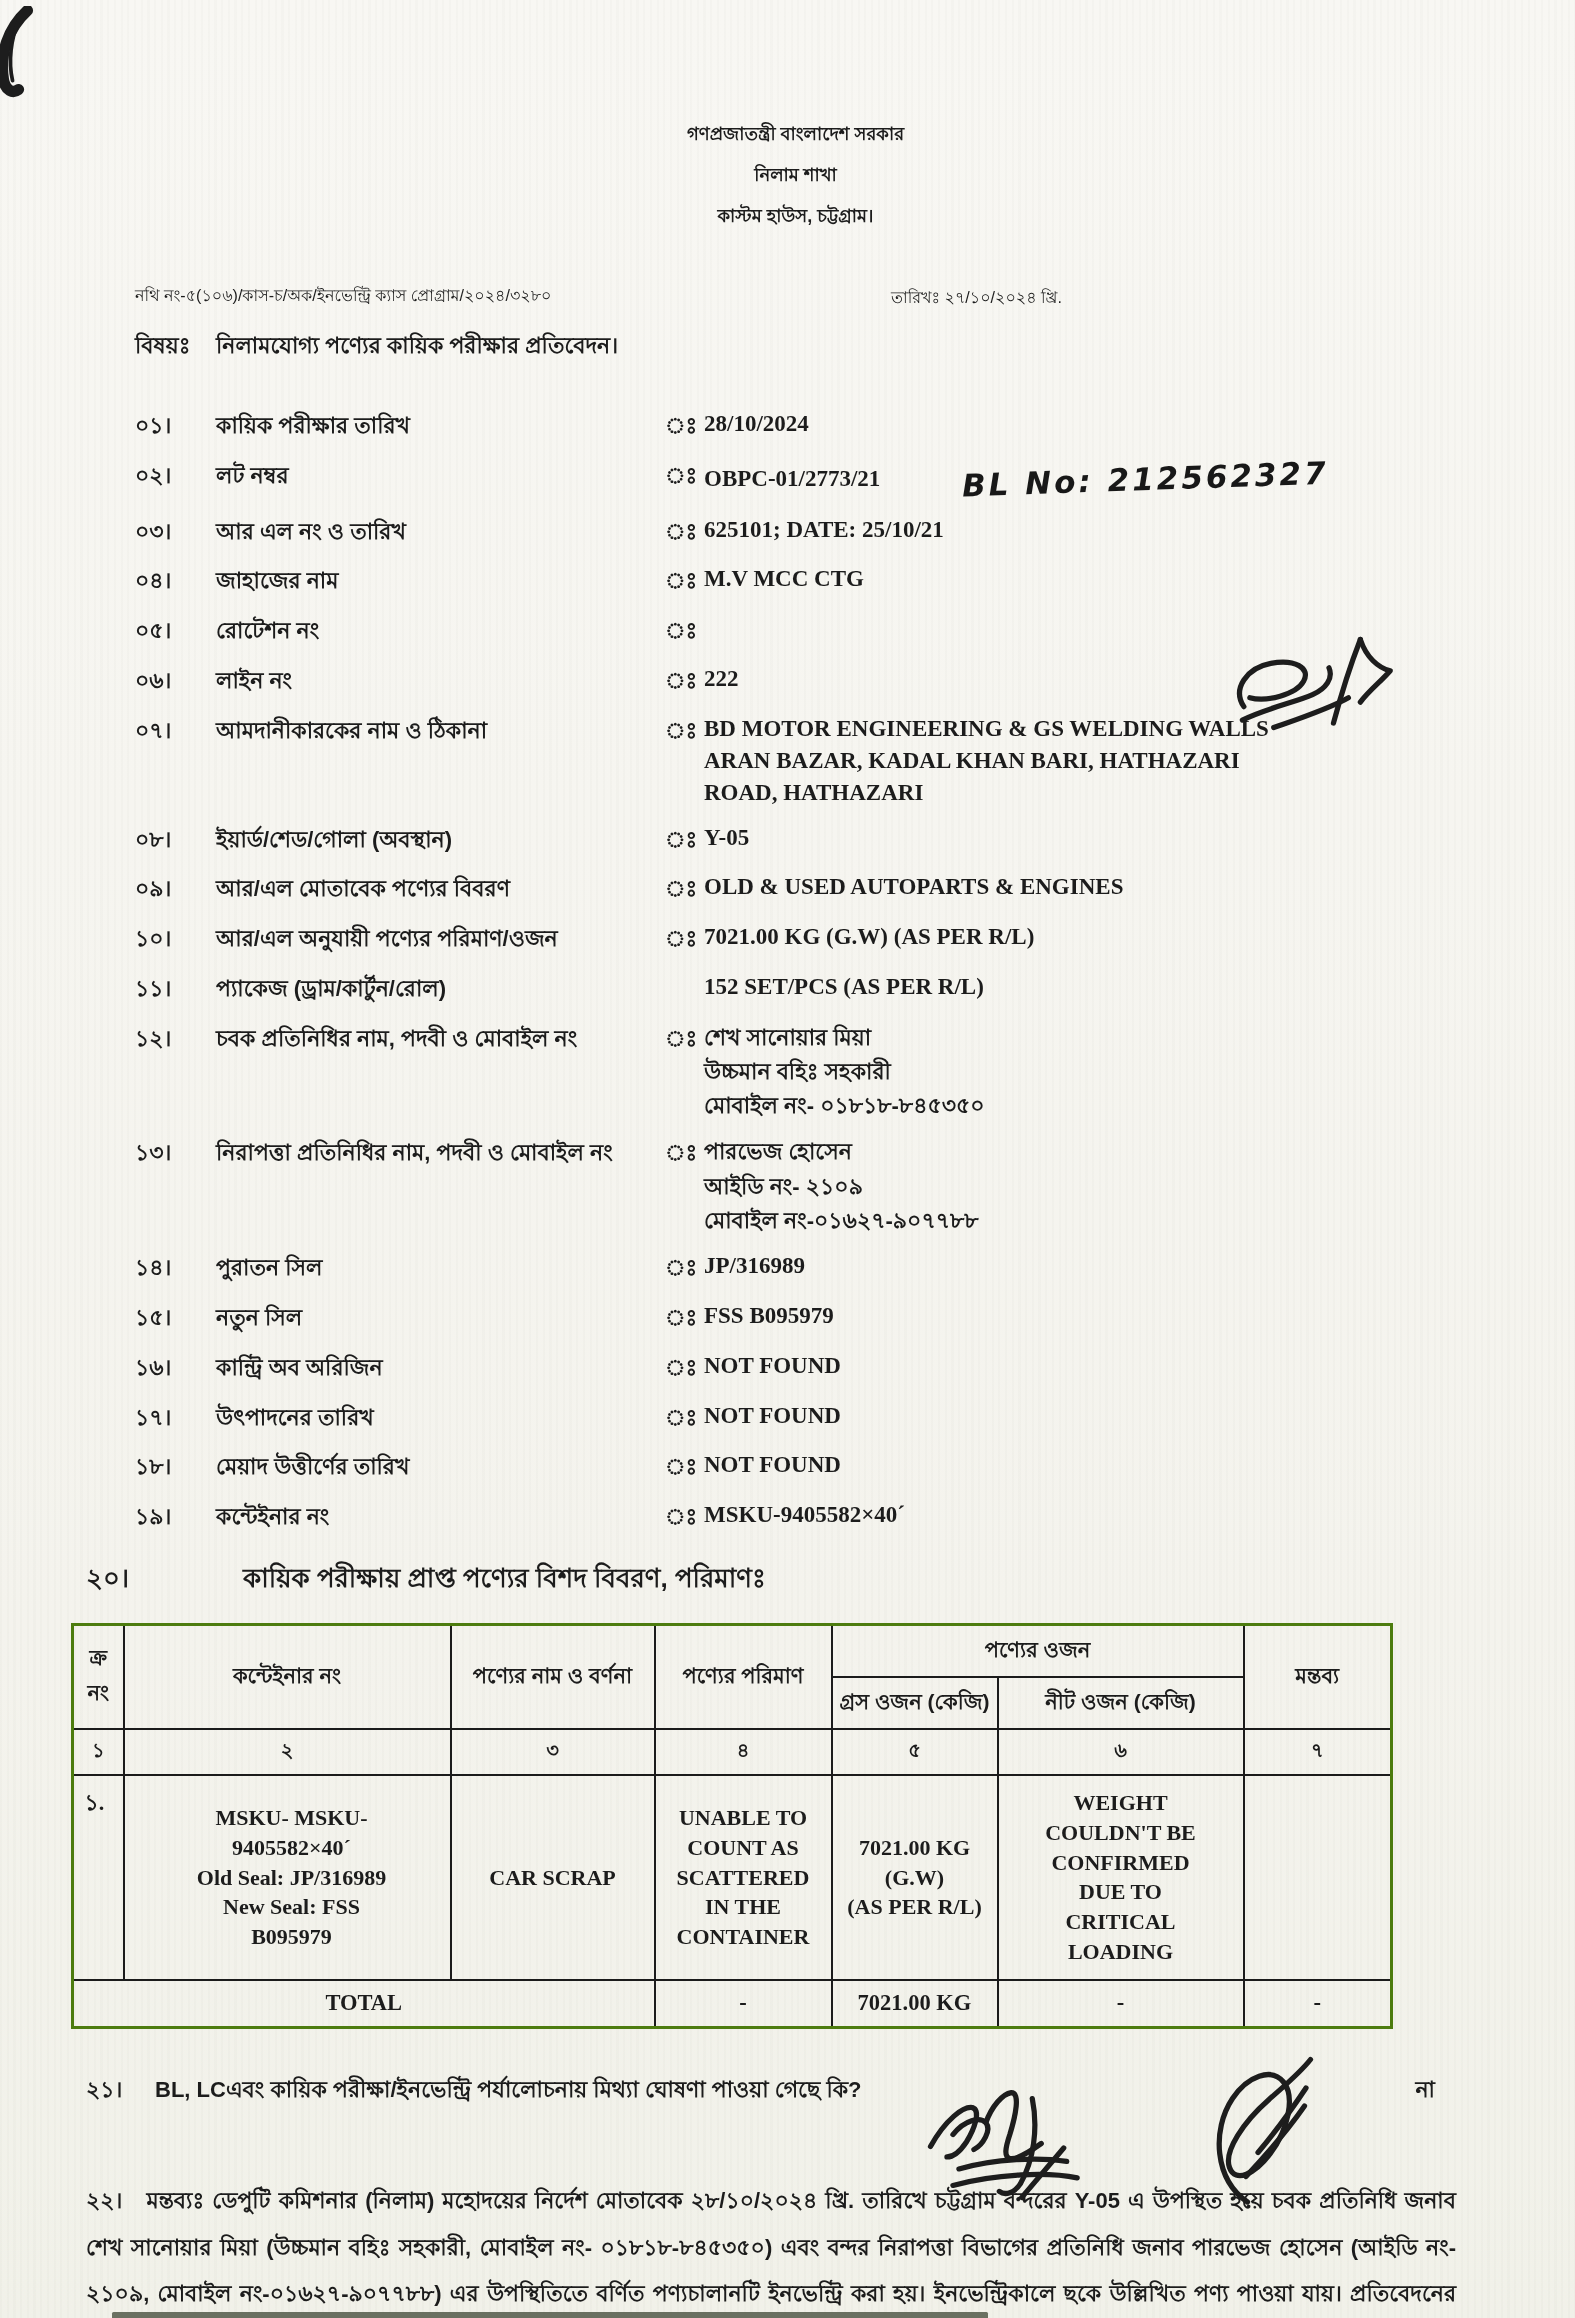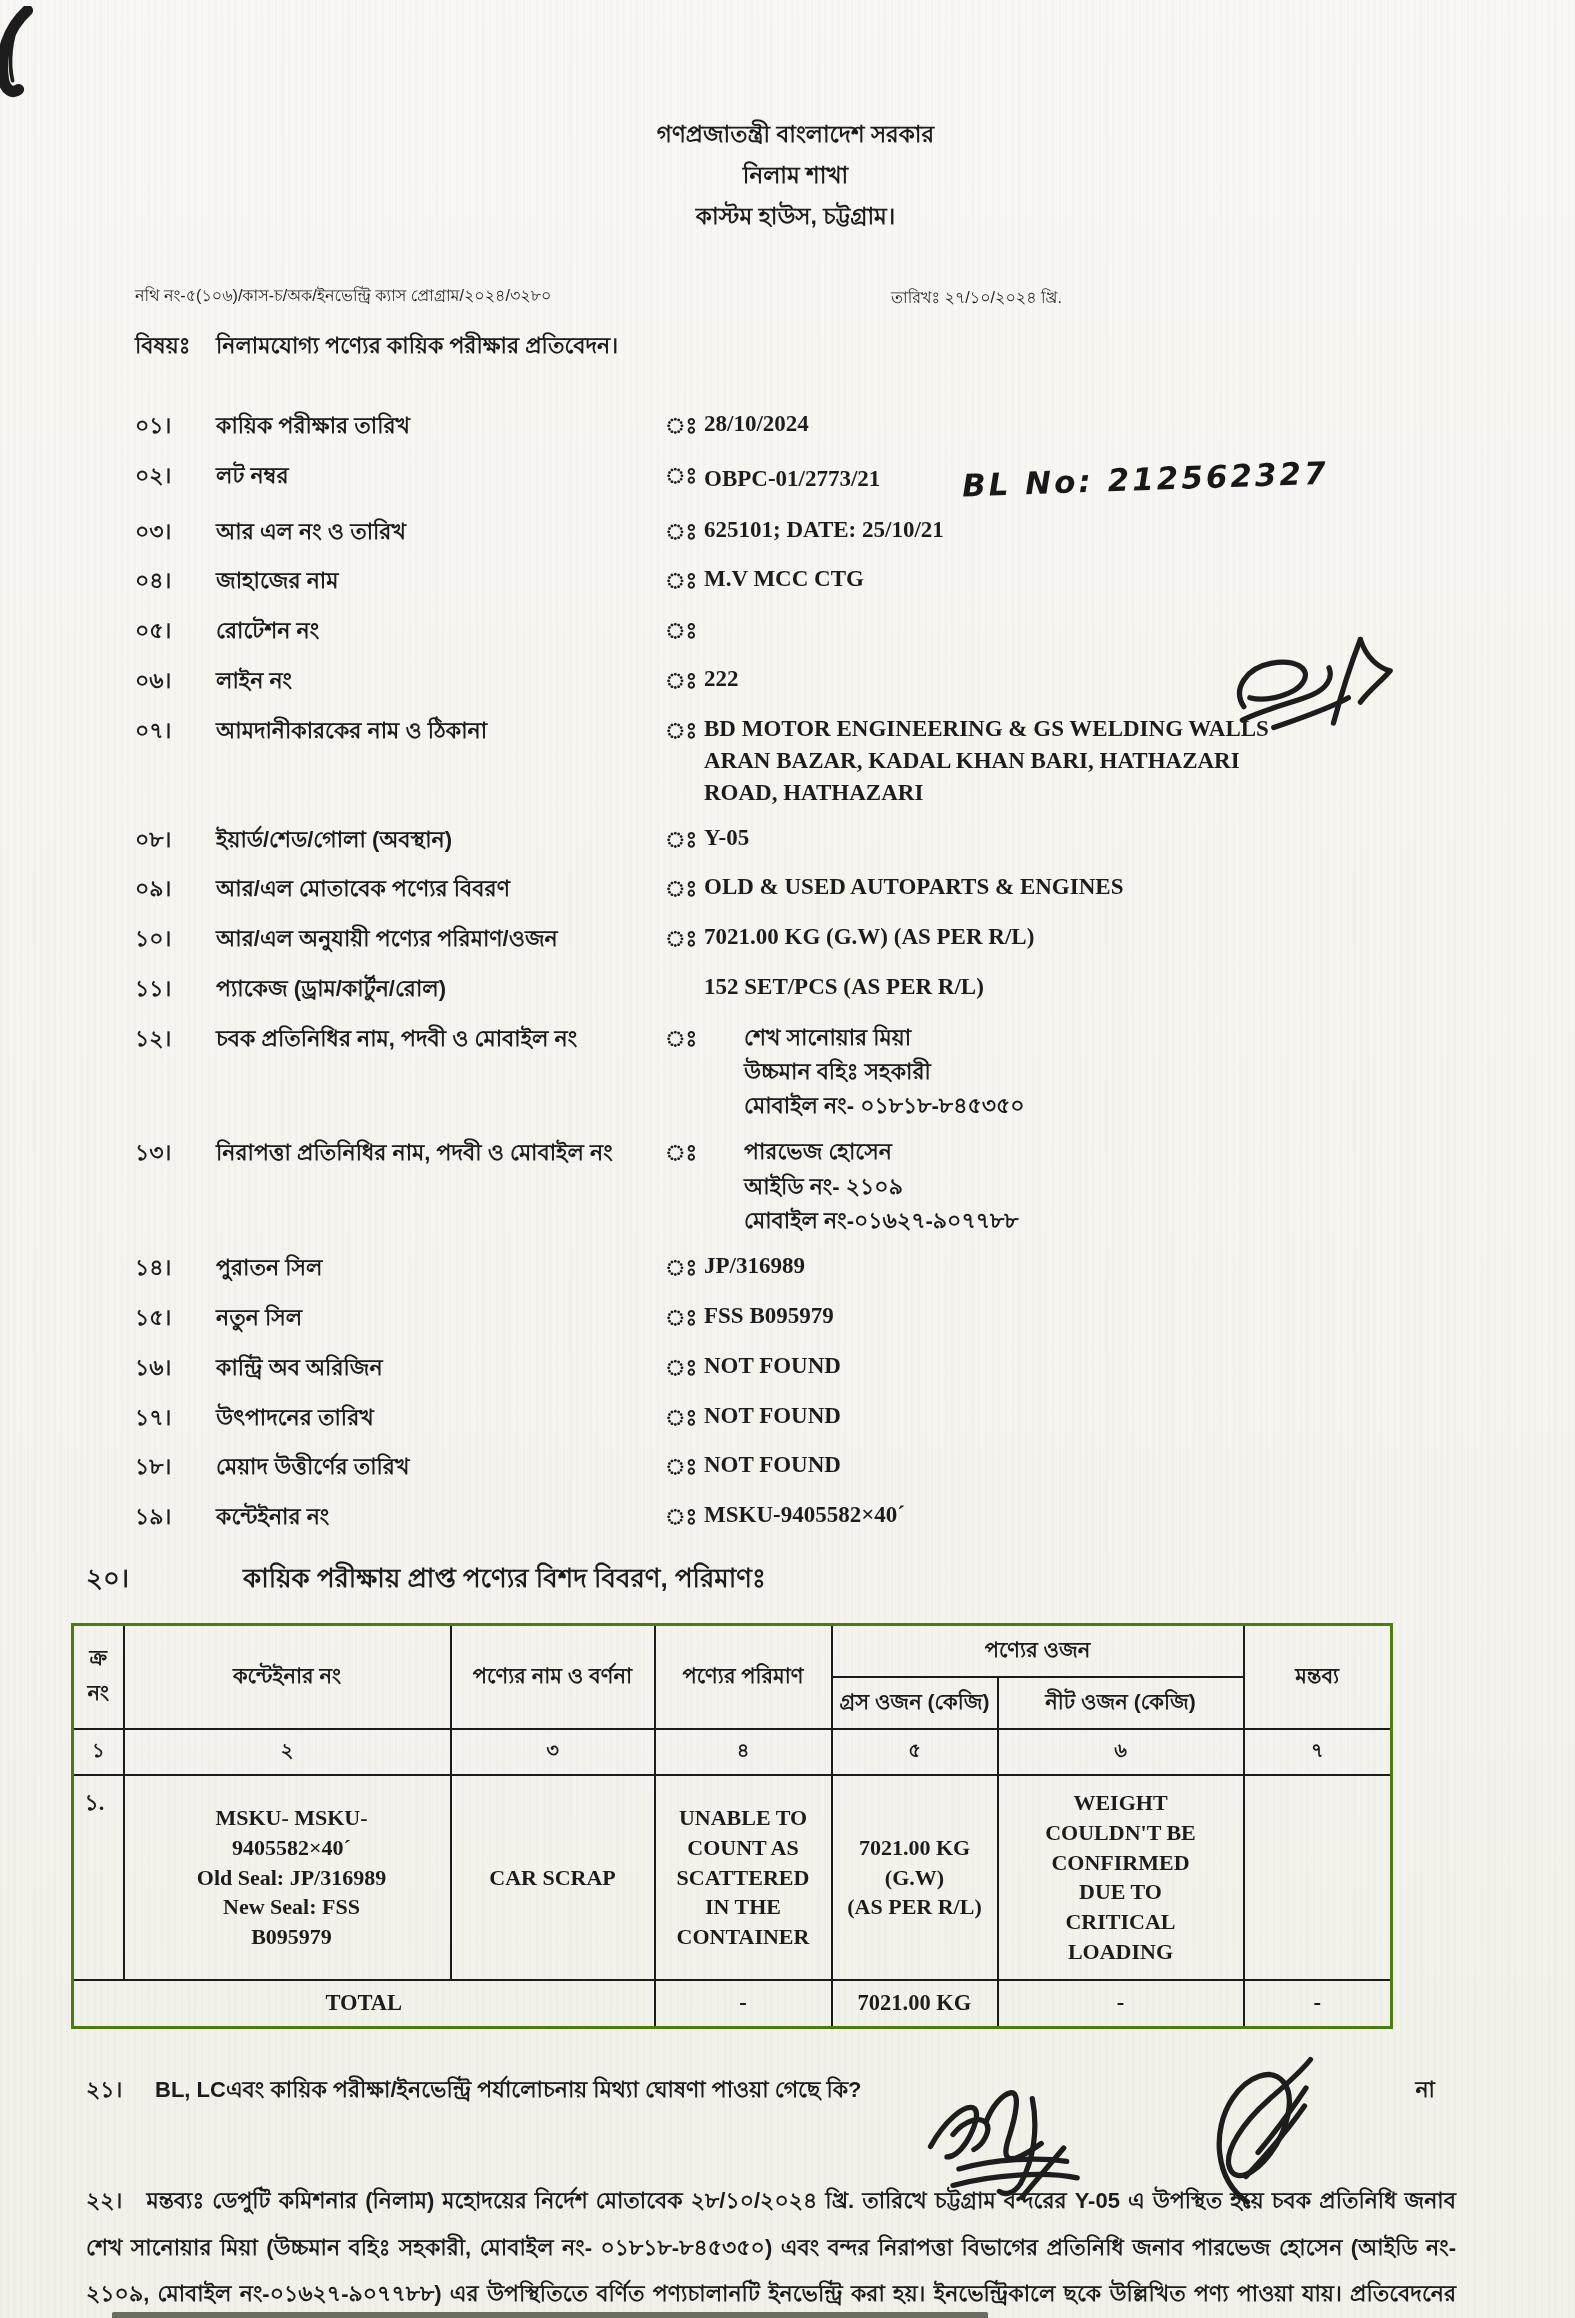--- a/index.html
+++ b/index.html
@@ -8,38 +8,38 @@
     background:#f6f5f0;
     background-image:
       repeating-linear-gradient(90deg, rgba(60,70,50,0.018) 0 2.2px, rgba(0,0,0,0) 2.2px 6.7px),
       linear-gradient(180deg, #f8f7f3 0%, #f4f3ed 70%, #f1f1e9 100%);
     font-family:"Liberation Sans","DejaVu Sans",sans-serif;
     color:#1c1c1c;
   }
   .page { position:absolute; inset:0; padding:114px 120px 0 135px; }
 
   .doc-header { text-align:center; font-weight:bold; margin-bottom:46px; }
-  .doc-header .h-line { font-size:23px; line-height:41px; }
+  .doc-header .h-line { font-size:18px; line-height:41px; }
 
   .refline { position:relative; font-weight:normal; font-size:16px; margin-bottom:18px; }
   .refline .date { position:absolute; left:749px; top:1.5px;margin-left:7px; }
 
   .subjectline { display:flex; font-weight:bold; font-size:22px; margin-bottom:43px; }
   .subjectline .subj-label { width:81px; flex:none; }
 
   .item { display:flex; font-weight:bold; font-size:22px; margin-bottom:12.7px; }
   .item .no    { width:81px; flex:none; }
   .item .label { width:449px; flex:none; }
   .item .colon { width:39px;  flex:none; font-family:"Liberation Serif","DejaVu Serif",serif; }
   .item .value {
     flex:1; white-space:pre-line;
     font-family:"Liberation Serif","DejaVu Serif",serif;
     font-weight:bold; font-size:23px; line-height:1.4;
   }
-  .item .value.bn { font-family:"Liberation Sans","DejaVu Sans",sans-serif; font-size:22px; line-height:1.55;margin-left:40px; }
+  .item .value.bn { font-family:"Liberation Sans","DejaVu Sans",sans-serif; font-size:22px; line-height:1.55; }
   .hand {
     display:inline-block; margin-left:82px; vertical-align:-4.5px;
     font-style:italic; font-weight:600; font-size:31px; letter-spacing:3px;
     font-family:"DejaVu Sans",sans-serif; transform:rotate(-2deg); color:#181818;
   }
 
   .sec20 { display:flex; font-weight:bold; font-size:26px; margin:22.5px 0 21px -49px;gap:48px; }
   .sec20 .no { width:109px; flex:none; }
 
   table.inv { border-collapse:collapse; table-layout:fixed; width:1320px; margin-left:-64px; border:3px solid #4d7c0f; }

